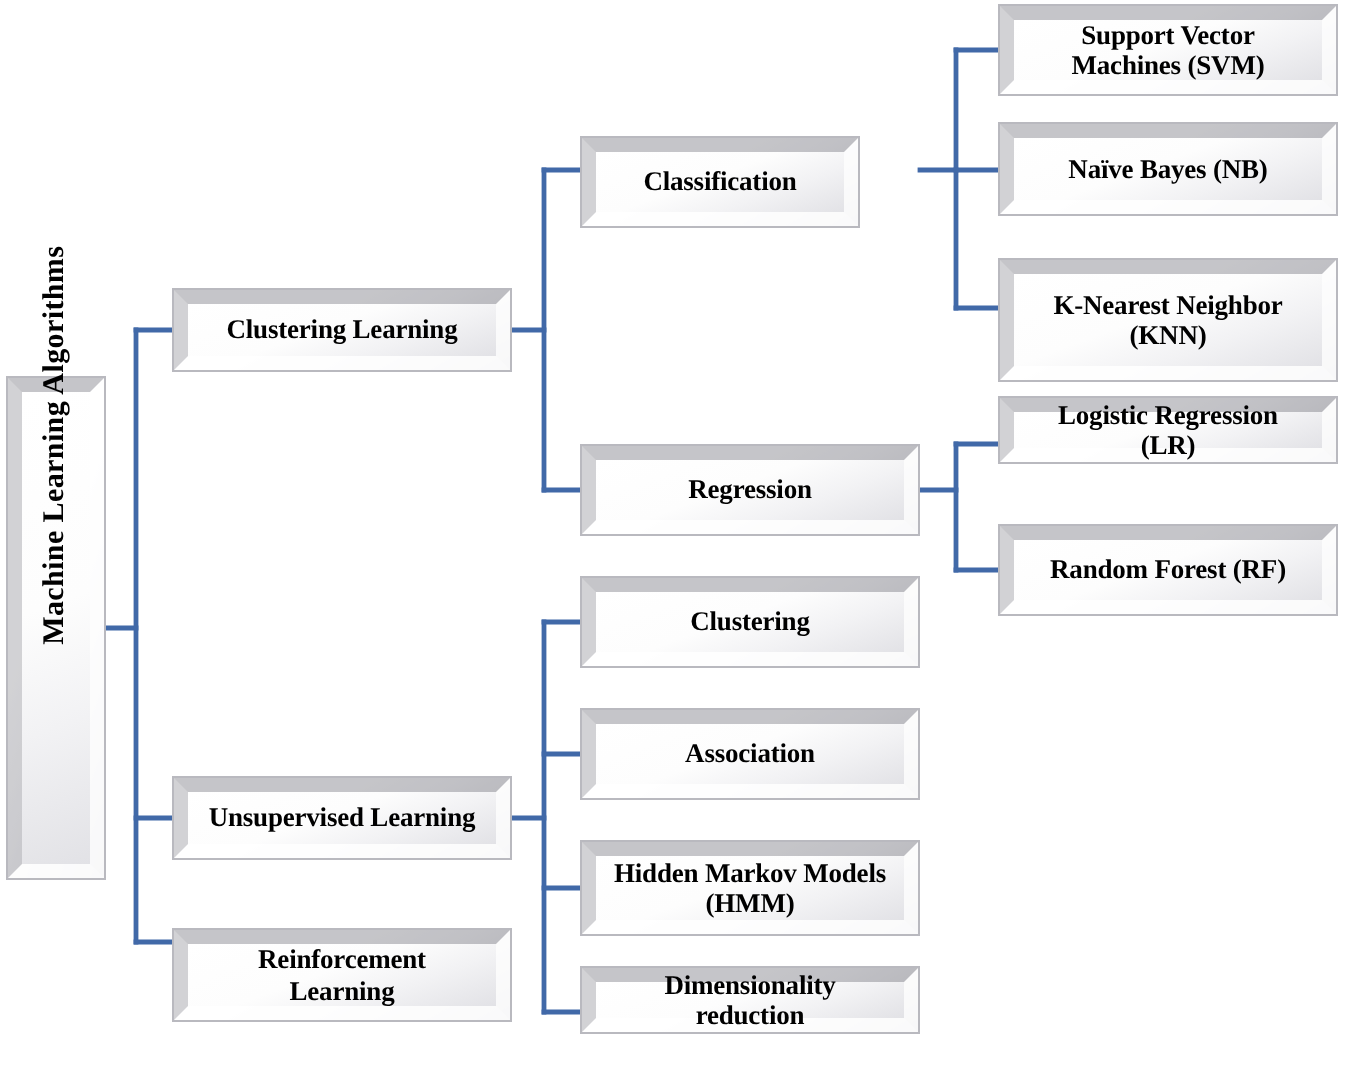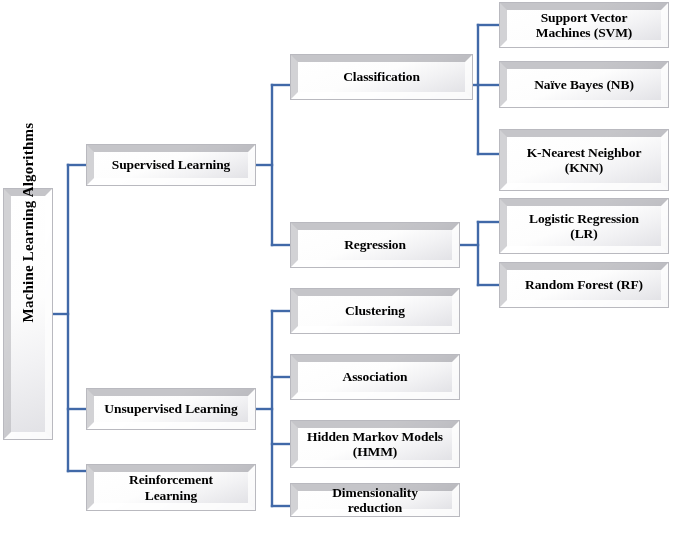--- a/index.html
+++ b/index.html
@@ -102,52 +102,52 @@
       <path d="M272,444 H290"></path>
       <path d="M272,506 H290"></path>
     </g>
   </svg>
 
   <div class="node vert" style="left:3px;top:188px;width:50px;height:252px;">
     <span class="lbl">Machine Learning Algorithms</span>
   </div>
 
   <div class="node" style="left:86px;top:144px;width:170px;height:42px;">
-    <span class="lbl">Supervised Learning</span>
+    <span class="lbl">Clustering Learning</span>
   </div>
 
   <div class="node" style="left:86px;top:388px;width:170px;height:42px;">
     <span class="lbl">Unsupervised Learning</span>
   </div>
 
   <div class="node" style="left:86px;top:464px;width:170px;height:47px;">
     <span class="lbl">Reinforcement Learning</span>
   </div>
 
-  <div class="node" style="left:290px;top:54px;width:183px;height:46px;">
+  <div class="node" style="left:290px;top:68px;width:140px;height:46px;">
     <span class="lbl">Classification</span>
   </div>
 
   <div class="node" style="left:290px;top:222px;width:170px;height:46px;">
     <span class="lbl">Regression</span>
   </div>
 
   <div class="node" style="left:499px;top:2px;width:170px;height:46px;">
     <span class="lbl">Support Vector Machines (SVM)</span>
   </div>
 
   <div class="node" style="left:499px;top:61px;width:170px;height:47px;">
     <span class="lbl">Naïve Bayes (NB)</span>
   </div>
 
   <div class="node" style="left:499px;top:129px;width:170px;height:62px;">
     <span class="lbl">K-Nearest Neighbor (KNN)</span>
   </div>
 
-  <div class="node" style="left:499px;top:198px;width:170px;height:56px;">
+  <div class="node" style="left:499px;top:198px;width:170px;height:34px;">
     <span class="lbl">Logistic Regression (LR)</span>
   </div>
 
   <div class="node" style="left:499px;top:262px;width:170px;height:46px;">
     <span class="lbl">Random Forest (RF)</span>
   </div>
 
   <div class="node" style="left:290px;top:288px;width:170px;height:46px;">
     <span class="lbl">Clustering</span>
   </div>

